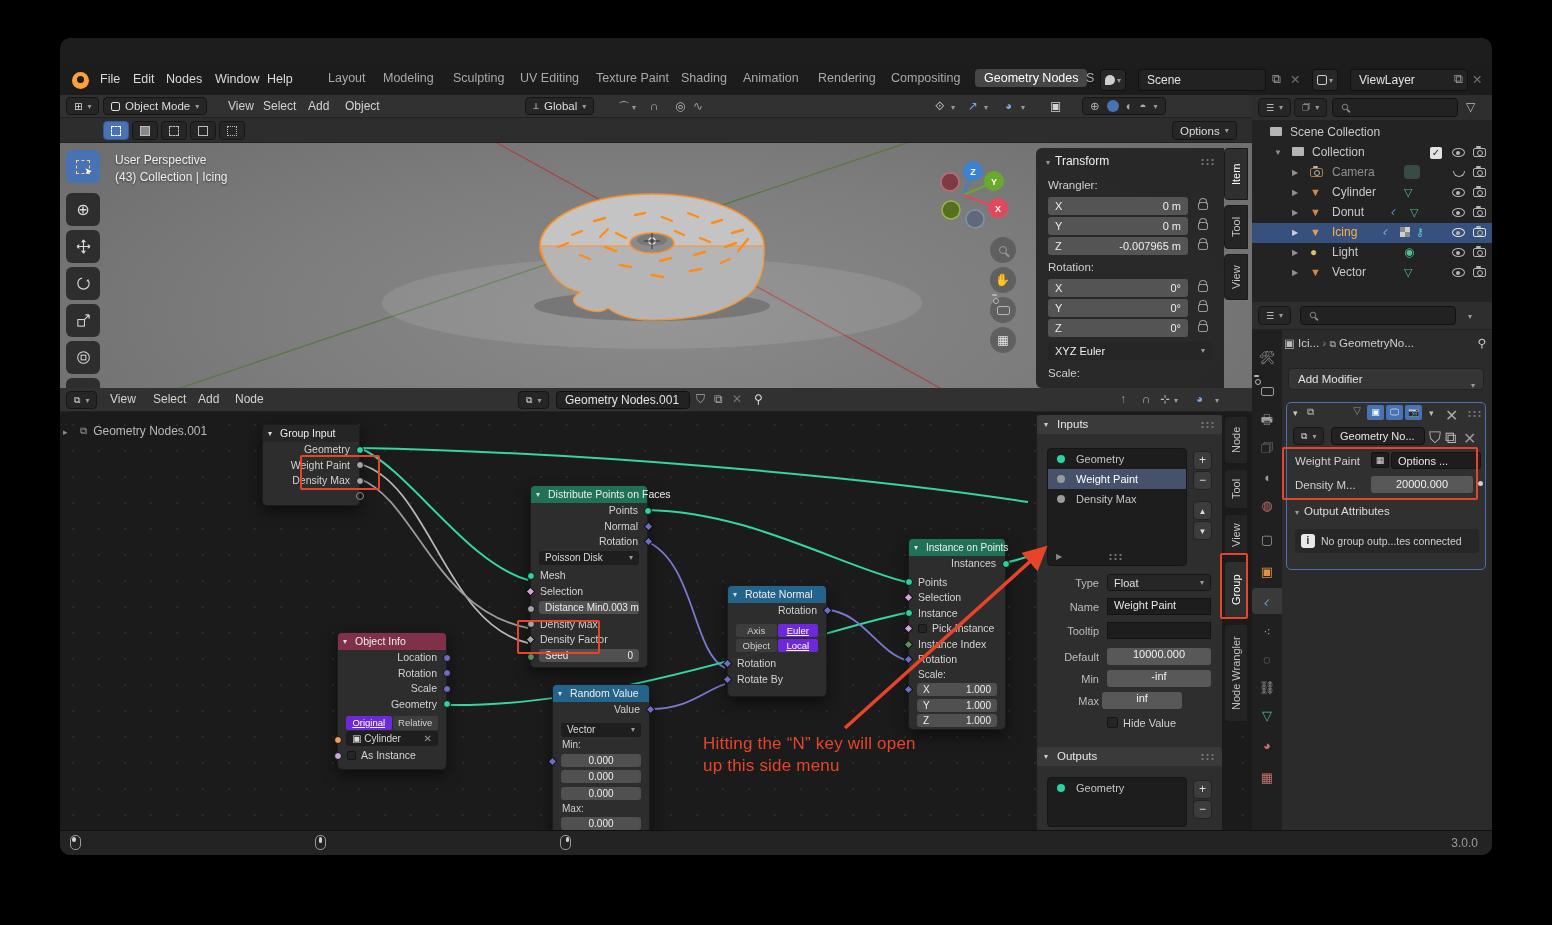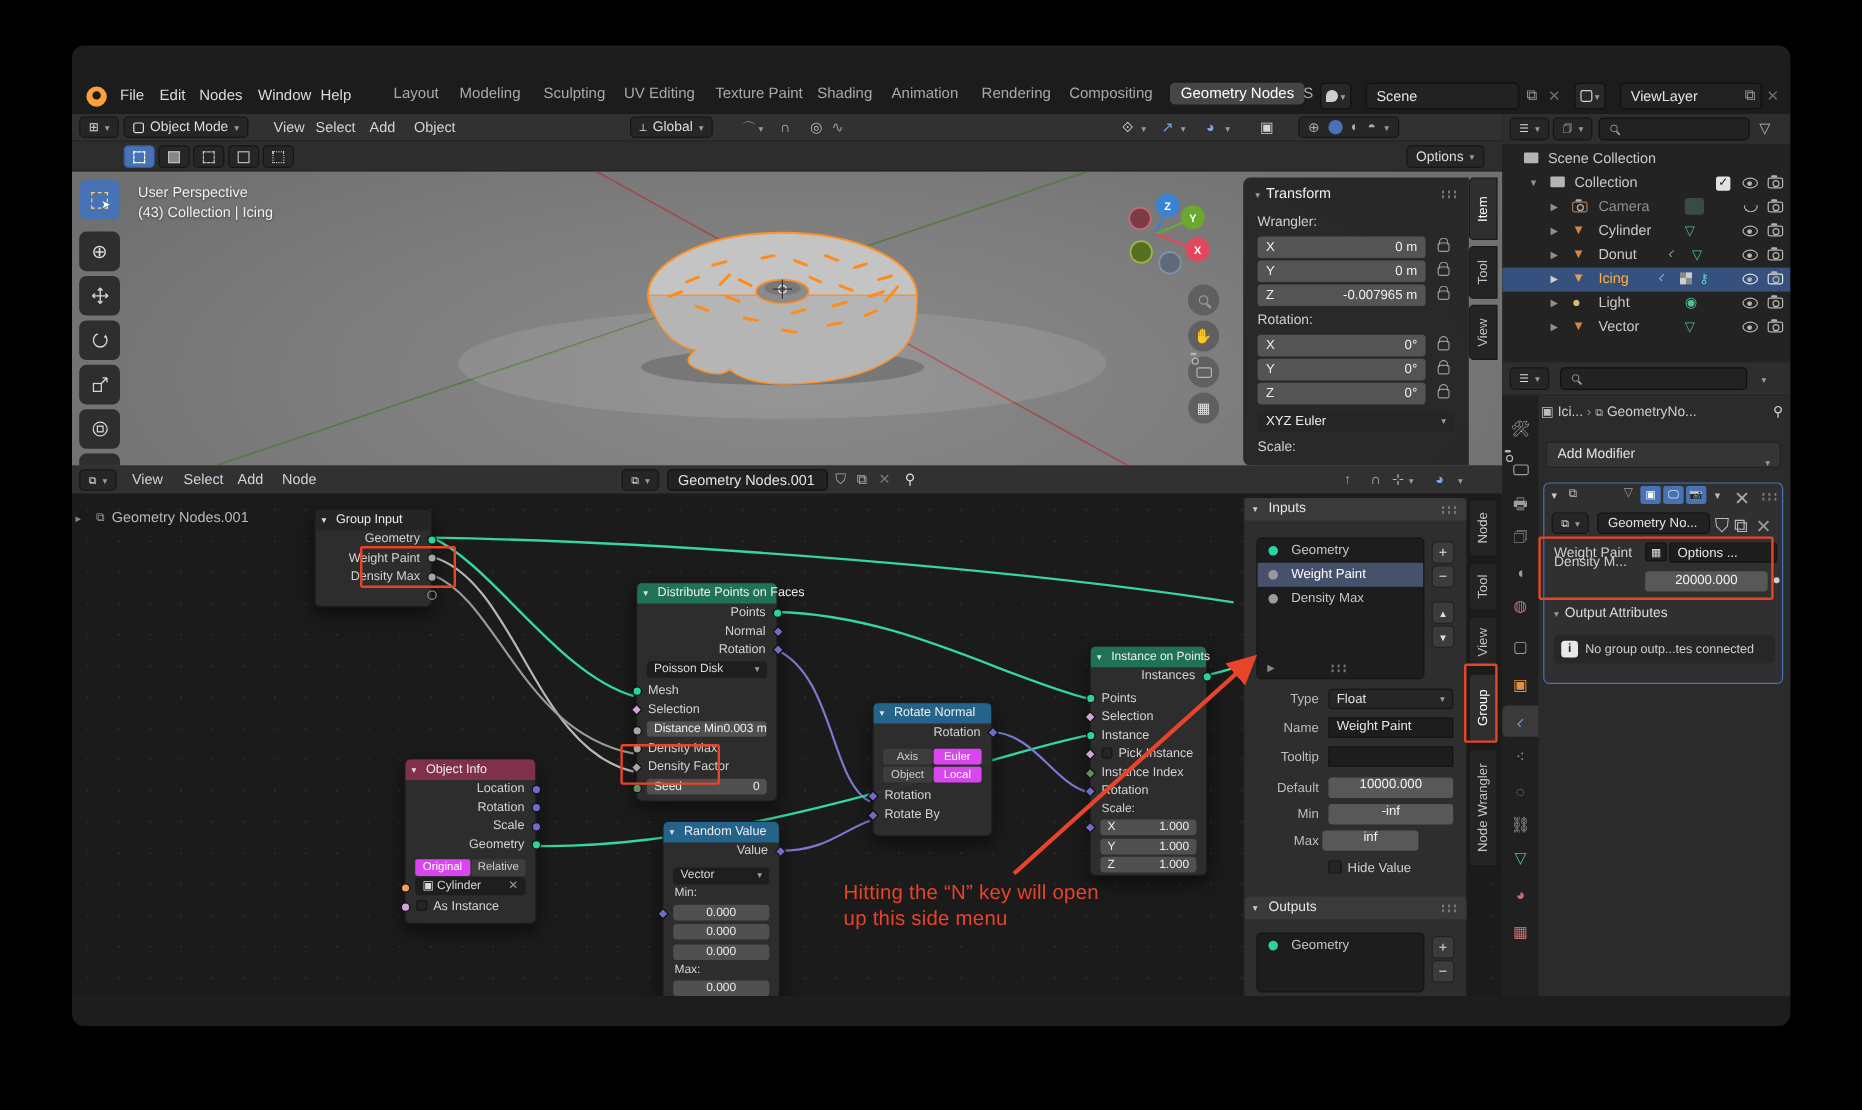--- a/index.html
+++ b/index.html
@@ -55,21 +55,21 @@
   .nrow.out { text-align:right; }
   .sock { position:absolute; width:8px; height:8px; border-radius:50%; border:1px solid #101010; top:3.5px; }
   .sock.l { left:-4.5px; } .sock.r { right:-4.5px; }
   .sock.dia { width:7px; height:7px; border-radius:1px; transform:rotate(45deg); top:4px; }
   .sg { background:#27d4a2; } .sv { background:#6d6dc9; } .sf { background:#a5a5a5; } .sb { background:#d0a5dc; } .si { background:#5d9159; } .so { background:#eda05f; }
   .sempty { background:transparent; border-color:#8e8e8e; }
   .nfield { background:#505050; border-radius:3px; margin:1.5px 8px; height:13px; line-height:13px; font-size:10px; padding:0 6px; color:#ededed; display:flex; justify-content:space-between; }
   .ndrop { background:#1e1e1e; border-radius:3px; margin:1.5px 8px; height:14px; line-height:14px; font-size:10px; padding:0 6px; color:#d8d8d8; display:flex; justify-content:space-between; }
   .ntog { display:flex; margin:1.5px 8px; gap:1px; height:13.5px; }
   .ntog span { flex:1; background:#3d3d3d; color:#cfcfcf; font-size:9.5px; text-align:center; line-height:13.5px; border-radius:2px; }
-  .ntog span.on { background:#d946ef; color:#fff; }
+  .ntog span.on { background:#6d28d9; color:#fff;text-decoration:underline; }
   .nlabel { height:14px; line-height:14px; padding:0 9px; font-size:10px; }
   .ncheck { display:inline-block; width:9px; height:9px; background:#252525; border:1px solid #141414; border-radius:2px; margin-right:5px; vertical-align:-1px; }
 
   
   #ne-panel { position:absolute; left:976px; top:3px; width:186px; height:415px; background:#2e2e2e; border-left:1px solid #1e1e1e; color:#c9c9c9; font-size:11px; }
   .panel-hdr { background:#3a3a3a; border-radius:4px 4px 0 0; height:19px; line-height:19px; padding:0 8px 0 20px; color:#e6e6e6; position:relative; font-size:11.5px; }
   .panel-hdr:before { content:"▾"; position:absolute; left:7px; font-size:8px; color:#ccc; }
   .grip { position:absolute; right:6px; top:6px; width:14px; height:8px; background:radial-gradient(circle,#777 1px,transparent 1.2px); background-size:5px 4px; }
   .listbox { position:absolute; background:#1d1d1d; border:1px solid #151515; border-radius:4px; }
   .listrow { height:20px; line-height:20px; padding-left:28px; position:relative; color:#c5c5c5; }
@@ -754,28 +754,34 @@
           <span class="caret">▾</span>
         </div>
       <div class="idfield" style="left:44px;top:24px;width:94px;height:18px;line-height:16px;font-size:11px">Geometry No...</div>
       <span style="position:absolute;left:142px;top:26px;color:#bbb">⛉</span>
       <span style="position:absolute;left:158px;top:26px;color:#bbb">⧉</span>
       <span style="position:absolute;left:176px;top:26px;color:#999">✕</span>
 
       <div class="prow-lbl" style="left:8px;top:52px">Weight Paint</div>
       <span style="position:absolute;left:84px;top:49px;width:18px;height:16px;background:#1d1d1d;border:1px solid #111;border-radius:2px;color:#ddd;font-size:9px;text-align:center;line-height:15px">▦</span>
       <div class="pfield fdark" style="left:104px;top:49px;width:90px;padding:0 6px;height:17px;line-height:16px">Options ...</div>
-      <div class="prow-lbl" style="left:8px;top:60px">Density M...</div>
+      <div class="prow-lbl" style="left:8px;top:76px">Density M...</div>
       <div class="pfield fslider" style="left:84px;top:73px;width:102px;height:17px;line-height:16px">20000.000</div>
       <span style="position:absolute;left:191px;top:78px;width:5px;height:5px;border-radius:50%;background:#cfcfcf"></span>
 
       <div style="position:absolute;left:8px;top:102px;color:#dcdcdc;font-size:11.5px"><span class="caret" style="margin-right:5px">▾</span><span>Output Attributes</span></div>
       <div style="position:absolute;left:8px;top:126px;width:184px;height:24px;background:#272727;border-radius:4px;color:#cfcfcf;font-size:10.5px;line-height:24px;padding-left:26px">
         <span style="position:absolute;left:6px;top:5px;width:14px;height:14px;background:#e8e8e8;color:#222;border-radius:3px;font-size:10px;text-align:center;line-height:14px;font-weight:bold">i</span>
         <span>No group outp...tes connected</span>
       </div>
     </div>
 
     <div class="ann-rect" style="left:30px;top:145px;width:196px;height:53px"></div>
   </div>
 
+  <div id="statusbar">
+    <span class="mousei l" style="left:10px"></span>
+    <span class="mousei m" style="left:255px"></span>
+    <span class="mousei r" style="left:500px"></span>
+    <span style="position:absolute;right:14px;top:5px">3.0.0</span>
+  </div>
 
 </div>
 
 </body></html>

